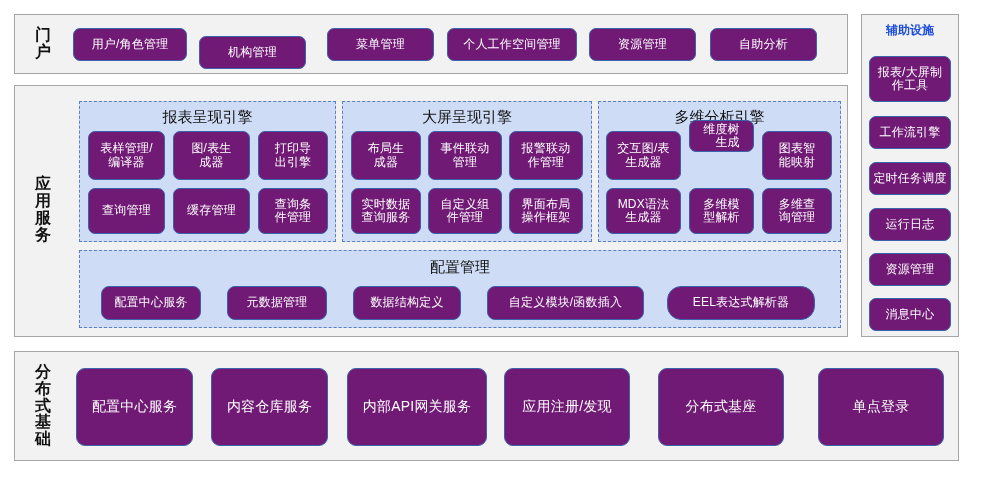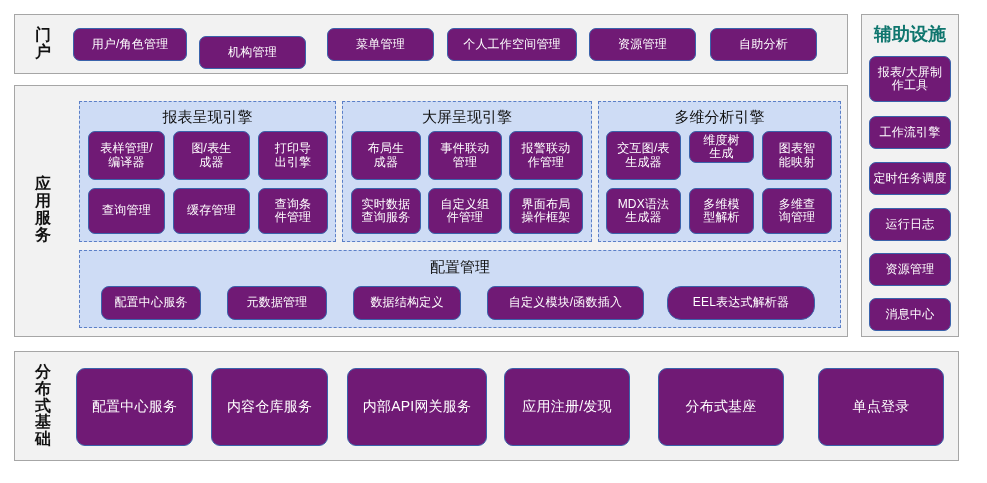--- a/index.html
+++ b/index.html
@@ -135,21 +135,21 @@
 件管理</div>
   <div class="btn" style="left:509px; top:188px; width:74px; height:46px;">界面布局
 操作框架</div>
 
   <div class="group" style="left:598px; top:101px; width:243px; height:141px;">
   </div>
   <div class="group-title" style="left:598px; top:108px; width:243px;">多维分析引擎</div>
 
   <div class="btn" style="left:606px; top:131px; width:75px; height:49px;">交互图/表
 生成器</div>
-  <div class="btn" style="left:689px; top:131px; width:65px; height:32px;">维度树
+  <div class="btn" style="left:689px; top:120px; width:65px; height:32px;text-align:right;">维度树
 生成</div>
   <div class="btn" style="left:762px; top:131px; width:70px; height:49px;">图表智
 能映射</div>
   <div class="btn" style="left:606px; top:188px; width:75px; height:46px;">MDX语法
 生成器</div>
   <div class="btn" style="left:689px; top:188px; width:65px; height:46px;">多维模
 型解析</div>
   <div class="btn" style="left:762px; top:188px; width:70px; height:46px;">多维查
 询管理</div>
 
@@ -174,21 +174,21 @@
   <div class="btn big" style="left:76px; top:368px; width:117px; height:78px;">配置中心服务</div>
   <div class="btn big" style="left:211px; top:368px; width:117px; height:78px;">内容仓库服务</div>
   <div class="btn big" style="left:347px; top:368px; width:140px; height:78px;">内部API网关服务</div>
   <div class="btn big" style="left:504px; top:368px; width:126px; height:78px;">应用注册/发现</div>
   <div class="btn big" style="left:658px; top:368px; width:126px; height:78px;">分布式基座</div>
   <div class="btn big" style="left:818px; top:368px; width:126px; height:78px;">单点登录</div>
 
   <div class="panel" style="left:861px; top:14px; width:98px; height:323px;">
   </div>
   <div style="position:absolute; left:861px; top:22px; width:98px; text-align:center;
-              font-size:18px; font-weight:bold; color:#0f766e;">辅助设施</div>
+              font-size:12px; font-weight:bold; color:#1d4ed8;">辅助设施</div>
 
   <div class="btn" style="left:869px; top:56px; width:82px; height:46px;">报表/大屏制
 作工具</div>
   <div class="btn" style="left:869px; top:116px; width:82px; height:33px;">工作流引擎</div>
   <div class="btn" style="left:869px; top:162px; width:82px; height:33px;">定时任务调度</div>
   <div class="btn" style="left:869px; top:208px; width:82px; height:33px;">运行日志</div>
   <div class="btn" style="left:869px; top:253px; width:82px; height:33px;">资源管理</div>
   <div class="btn" style="left:869px; top:298px; width:82px; height:33px;">消息中心</div>
 
 </div>

